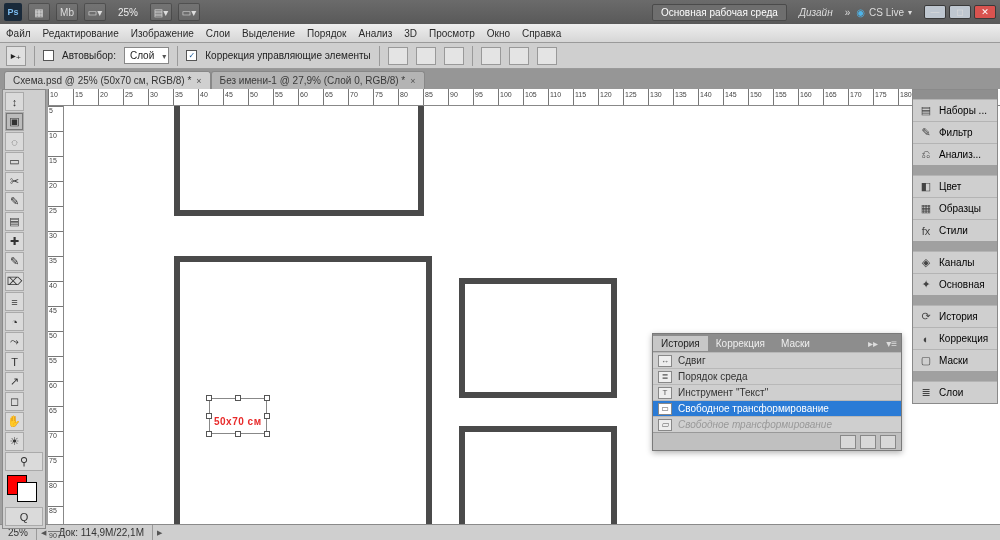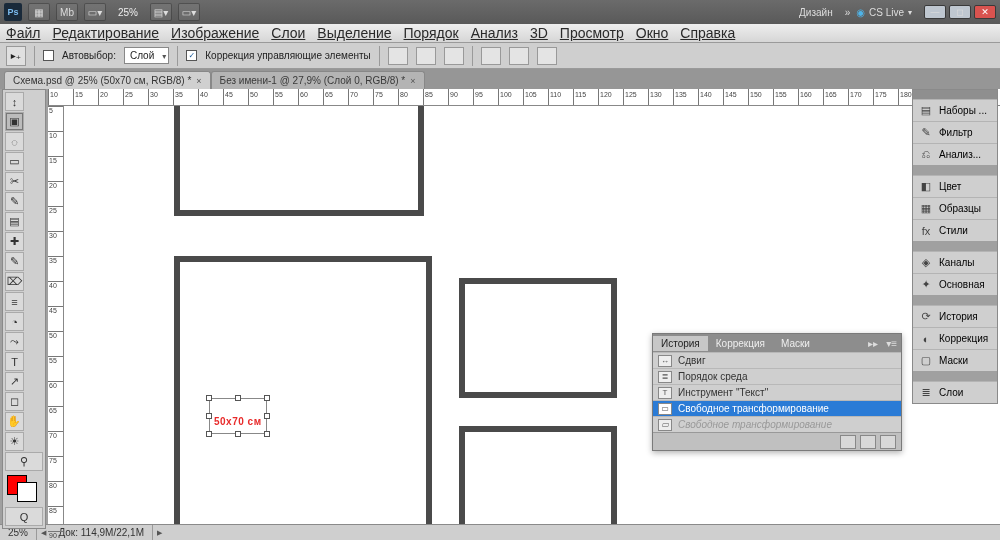--- a/index.html
+++ b/index.html
@@ -10,21 +10,21 @@
 .titlebar .tb-btn { width: 22px; height: 18px; background: rgba(255,255,255,0.08); border:1px solid rgba(0,0,0,.3); border-radius:2px; display:flex; align-items:center; justify-content:center;}
 .titlebar .zoom { color:#eee; font-size:10px; padding:0 6px;}
 .titlebar .spacer { flex:1; }
 .titlebar .pill { background:#6e6e6e; border:1px solid #4a4a4a; color:#fff; padding:2px 8px; border-radius:2px; font-size:10px;}
 .titlebar .cslive { display:flex; align-items:center; gap:4px; color:#ddd; font-size:10px;}
 .titlebar .win-btns { display:flex; gap:3px; margin-left:6px;}
 .titlebar .win-btn { width:22px; height:14px; border-radius:2px; border:1px solid #3a3a3a; display:flex; align-items:center; justify-content:center; font-size:9px;}
 .titlebar .win-btn.min{background:#bfc7d0;} .titlebar .win-btn.max{background:#bfc7d0;} .titlebar .win-btn.cls{background:#d9534f; color:#fff;}
 
 .menubar { height: 19px; background: linear-gradient(#eeeeee,#d6d6d6); border-bottom:1px solid #9a9a9a; display:flex; align-items:center; padding: 0 6px; gap: 12px; color:#2a2a2a;}
-.menubar span { font-size:14px;text-decoration:underline; }
+.menubar span { font-size:10px; }
 
 .optbar { height: 26px; background:#cfcfcf; border-bottom:1px solid #9a9a9a; display:flex; align-items:center; padding:0 6px; gap:8px; color:#222;}
 .optbar .ico { width:20px; height:20px; border:1px solid #999; background:#e0e0e0; display:flex; align-items:center; justify-content:center;}
 .optbar .cb { width:11px; height:11px; border:1px solid #555; background:#fff; display:inline-flex; align-items:center; justify-content:center; font-size:8px; color:#1a5a9a;}
 .optbar .dd { height:17px; border:1px solid #888; background:#fff; padding:0 14px 0 5px; position:relative; font-size:10px; line-height:15px;}
 .optbar .dd::after{ content:"▾"; position:absolute; right:2px; top:1px; font-size:8px; color:#555;}
 .optbar .sep { width:1px; height:20px; background:#9a9a9a;}
 .optbar .smbtn{ width:20px; height:18px; border:1px solid #999; background:#e4e4e4;}
 
 .tabbar { height:20px; background:#969696; display:flex; align-items:flex-end; padding-left:4px; gap:0;}
@@ -78,21 +78,22 @@
 
 <div class="titlebar">
   <div class="ps-icon">Ps</div>
   <div class="tb-btn">▦</div>
   <div class="tb-btn">Mb</div>
   <div class="tb-btn">▭▾</div>
   <div class="zoom">25%</div>
   <div class="tb-btn">▤▾</div>
   <div class="tb-btn">▭▾</div>
   <div class="spacer"></div>
-  <div style="color:#ddd;padding:0 6px;">Дизайн</div>
+  <div class="pill">Основная рабочая среда</div>
+  <div style="color:#ddd;padding:0 6px;font-style:italic;">Дизайн</div>
   <div style="color:#ddd">»</div>
   <div class="cslive">
     <span style="color:#4fb4e8">◉</span>
       <span>CS Live</span>
       <span style="font-size:8px">▾</span>
   </div>
   <div class="win-btns">
     <div class="win-btn min">—</div>
     <div class="win-btn max">◻</div>
     <div class="win-btn cls">✕</div>

